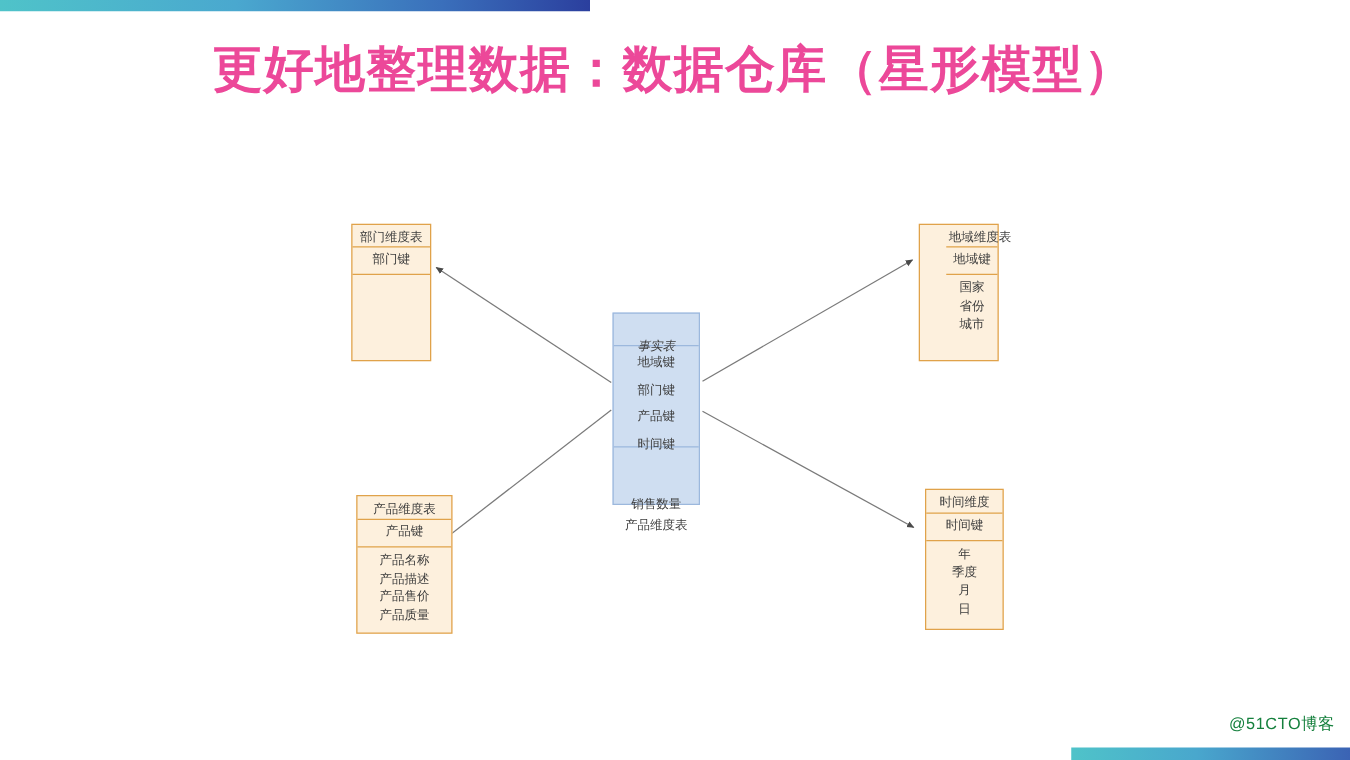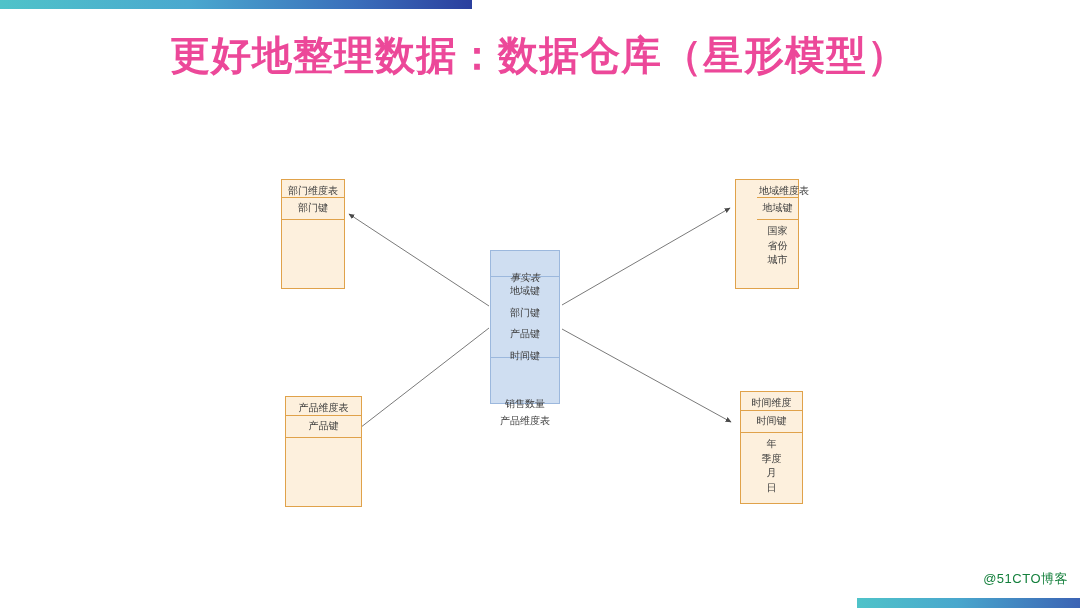--- a/index.html
+++ b/index.html
@@ -178,20 +178,26 @@
     </div>
   </div>
 
   <div class="entity" id="entity-product">
     <div class="sec title-sec">
       <div class="row">产品维度表</div>
     </div>
     <div class="sec key-sec">
       <div class="row">产品键</div>
     </div>
+    <div class="sec attr-sec">
+      <div class="row">产品名称</div>
+      <div class="row">产品描述</div>
+      <div class="row">产品售价</div>
+      <div class="row">产品质量</div>
+    </div>
   </div>
 
   <div class="entity" id="entity-time">
     <div class="sec title-sec">
       <div class="row">时间维度</div>
     </div>
     <div class="sec key-sec">
       <div class="row">时间键</div>
     </div>
     <div class="sec attr-sec">

